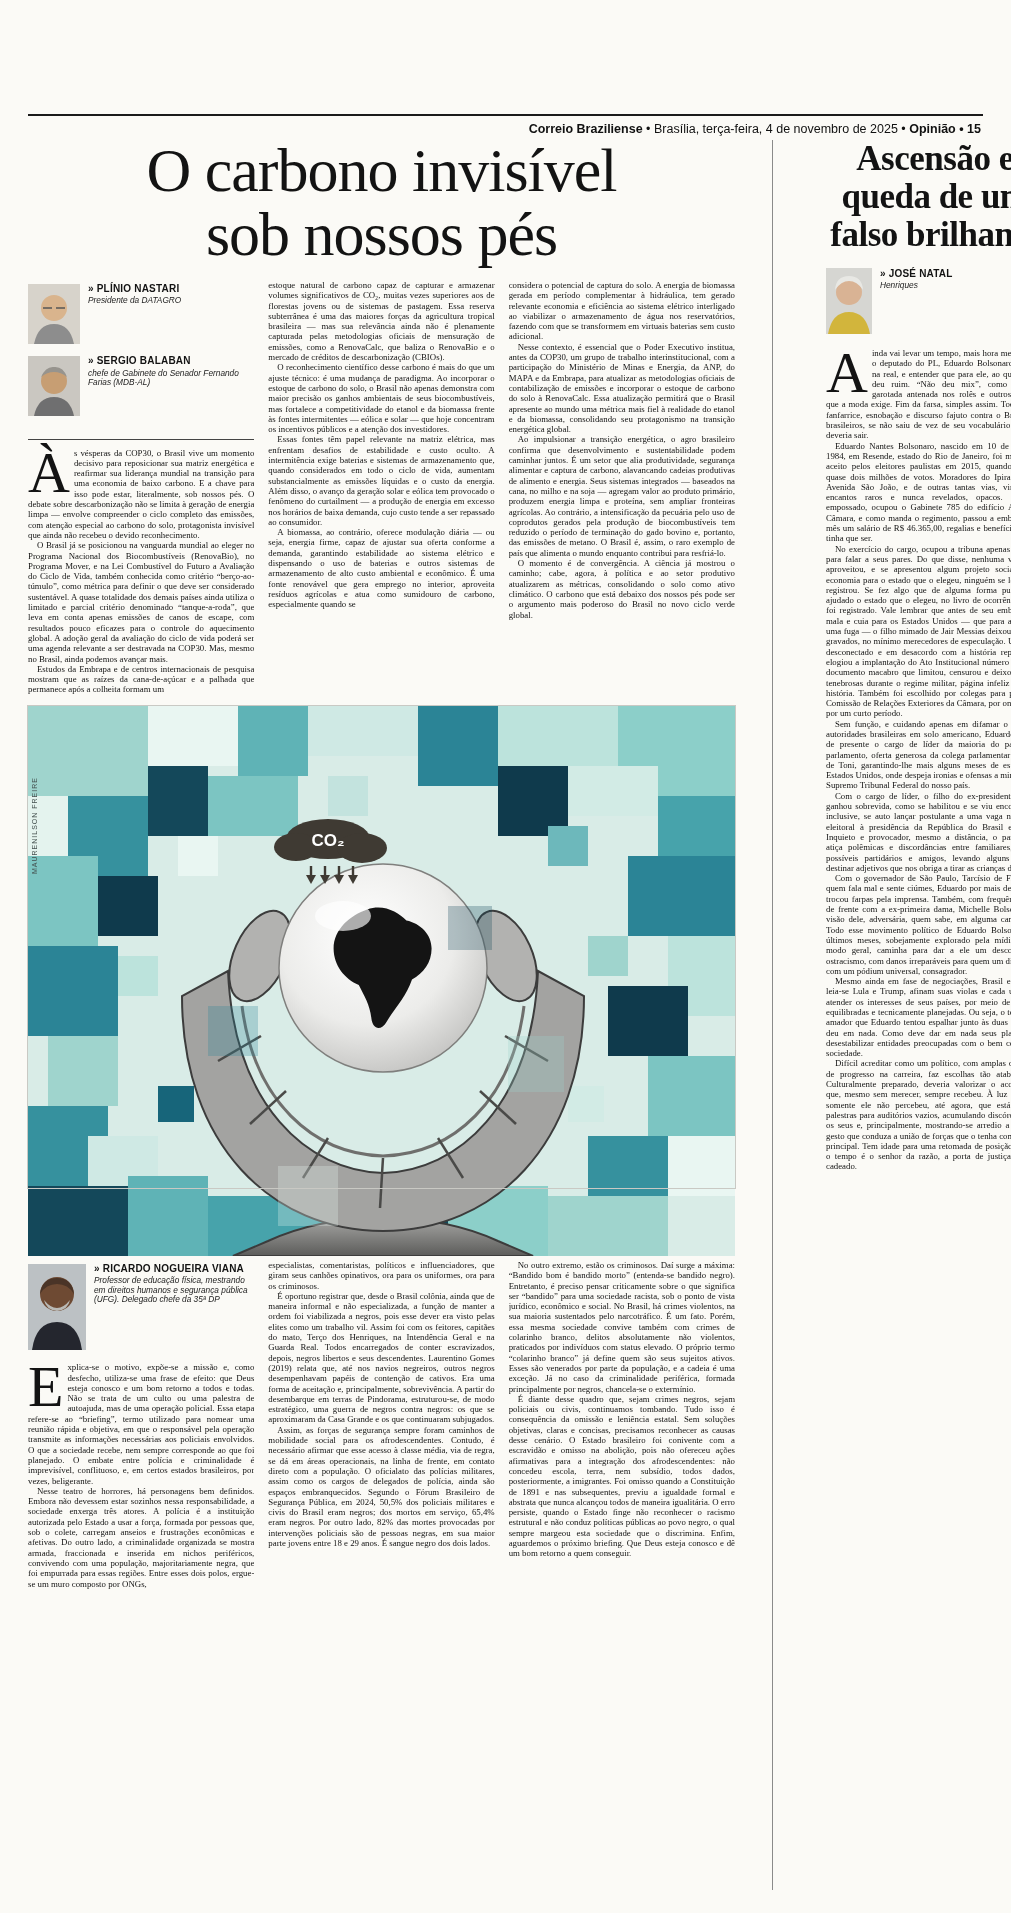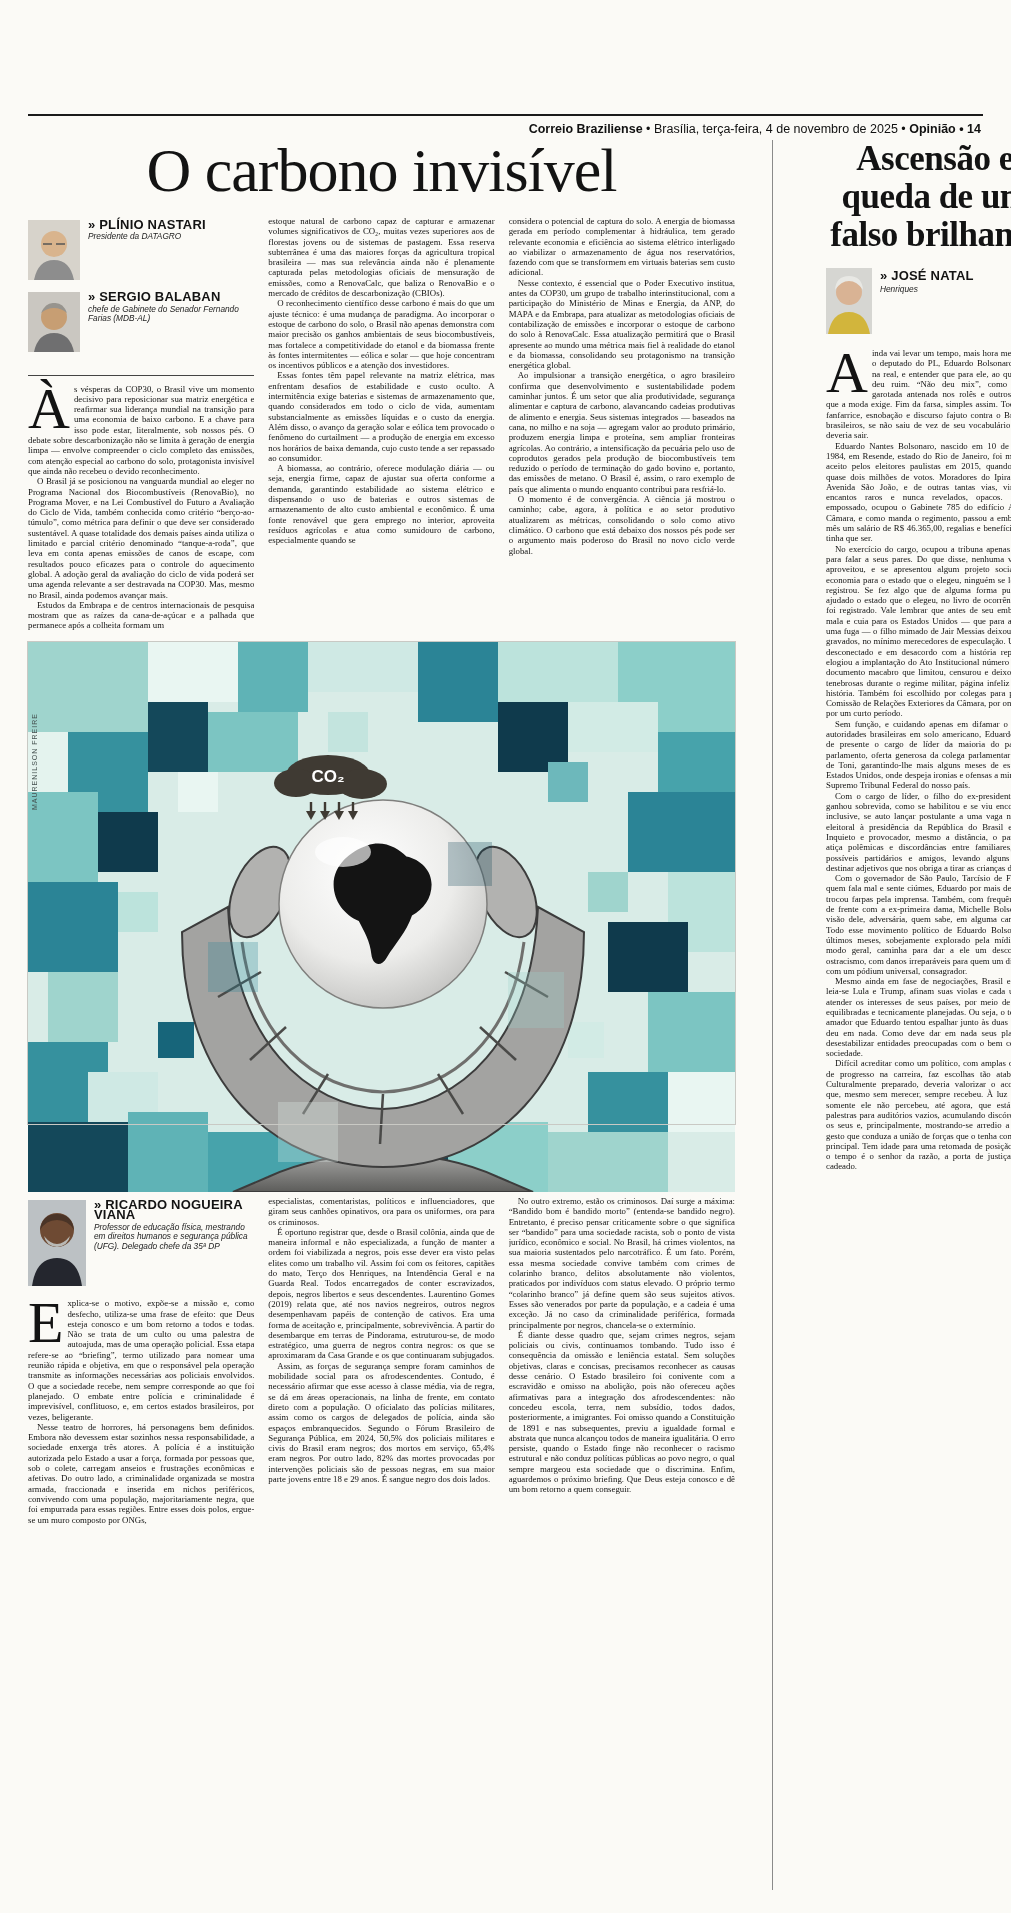--- a/index.html
+++ b/index.html
@@ -17,21 +17,21 @@
   .cols2{display:flex;gap:14px;margin-top:8px;height:568px;overflow:hidden;}
   .col{flex:1 1 0;min-width:0;text-align:justify;font-size:8.8px;line-height:10.3px;
        hyphens:auto;overflow:hidden;}
   .col p{margin:0;}
   .ind{text-indent:9px;}
   .dc::first-letter{float:left;font-size:58px;line-height:44px;padding:3px 4px 0 0;font-weight:400;}
   
   .byline{display:flex;gap:8px;margin:4px 0 10px 0;font-family:"Liberation Sans",sans-serif;
           text-align:left;align-items:flex-start;}
   .byline .av{flex:none;}
-  .by-name{font-weight:bold;font-size:13px;letter-spacing:.2px;}
+  .by-name{font-weight:bold;font-size:10px;letter-spacing:.2px;}
   .by-role{font-style:italic;font-size:8.3px;line-height:9.6px;margin-top:2px;color:#222;}
   .authors-rule{border-bottom:1px solid #444;padding-bottom:10px;margin-bottom:8px;}
   
   .illus{margin-top:8px;width:707px;height:482px;position:relative;outline:1px solid #c9c9c4;}
   
   .b-title{font-weight:700;font-size:50px;line-height:52px;text-align:center;margin-top:12px;}
   
   .rightcol{position:absolute;left:788px;top:140px;width:218px;margin-left:38px;}
   .r-headline{font-weight:700;font-size:35px;line-height:38px;text-align:center;letter-spacing:-.5px;}
   .r-body{margin-top:10px;text-align:justify;font-size:8.8px;line-height:10.3px;hyphens:auto;}
@@ -44,28 +44,29 @@
 <div class="page">
 
   <div class="hdr-rule"></div>
   <div class="folio">
     <span class="b">Correio Braziliense</span>
     <span>•</span>
     <span>Brasília, terça-feira, 4 de novembro de 2025</span>
     <span>•</span>
     <span class="b">Opinião</span>
     <span class="b">•</span>
-    <span class="b">14</span>
+    <span class="b">15</span>
   </div>
 
   <div class="divider"></div>
 
   <div class="main">
     <div class="headline">
       <div>O carbono invisível</div>
+      <div>sob nossos pés</div>
     </div>
 
     <div class="cols">
       <div class="col">
         <div class="authors-rule">
           <div class="byline">
             <span class="av">
               <svg width="52" height="60" viewBox="0 0 52 60">
                   <rect width="52" height="60" fill="#d7d3cb"></rect>
                   <circle cx="26" cy="24" r="13" fill="#d9b48d"></circle>

